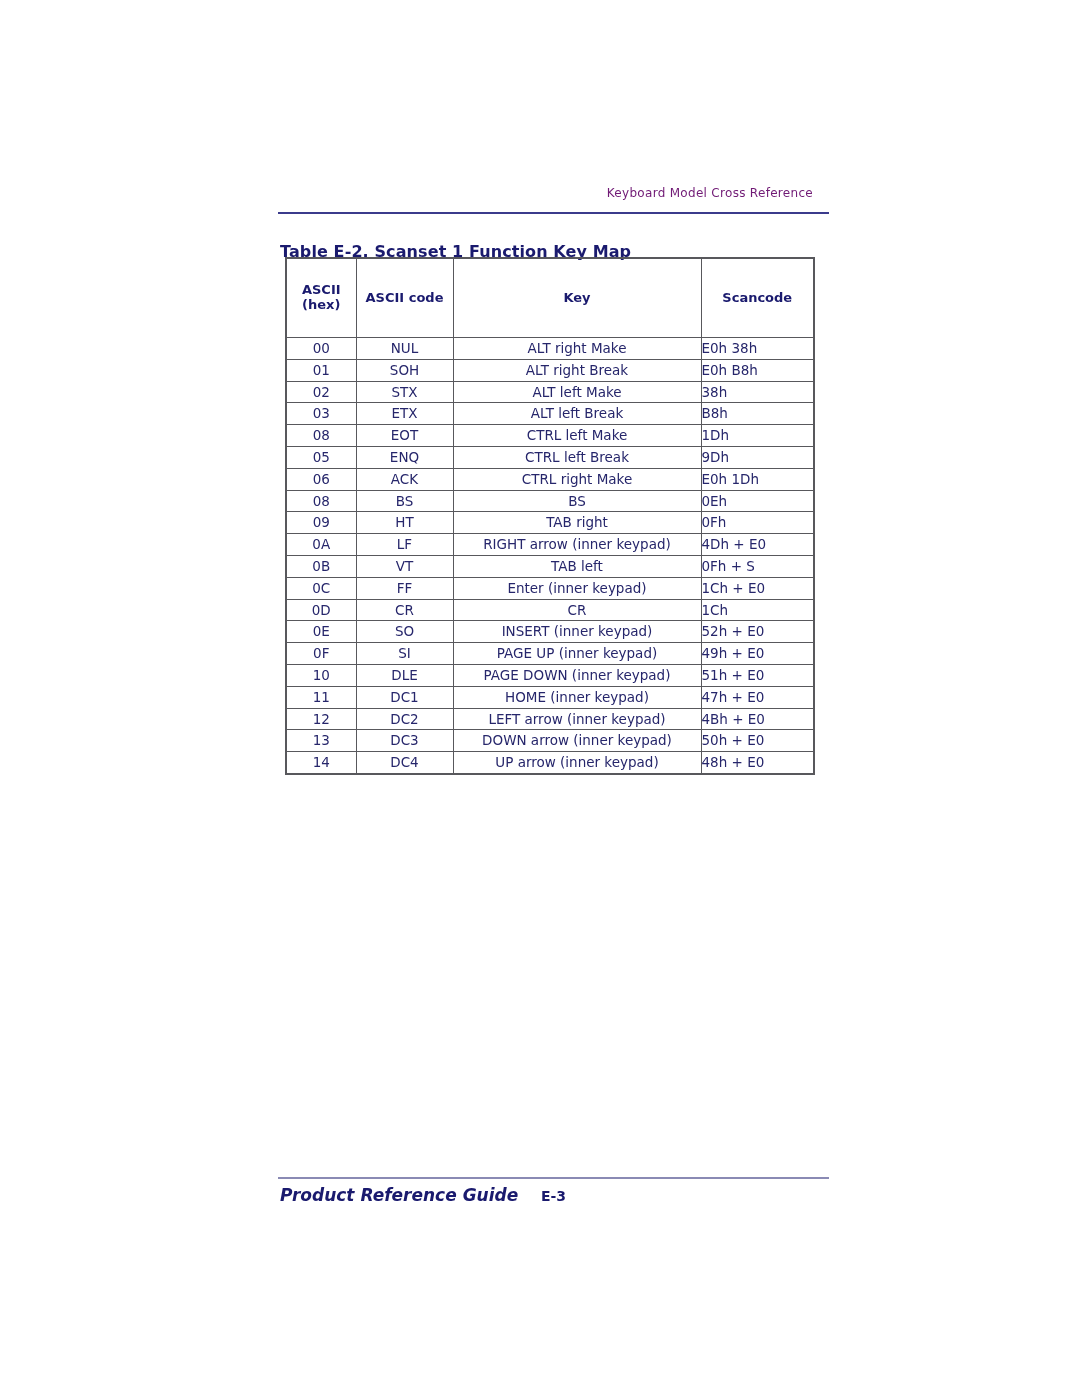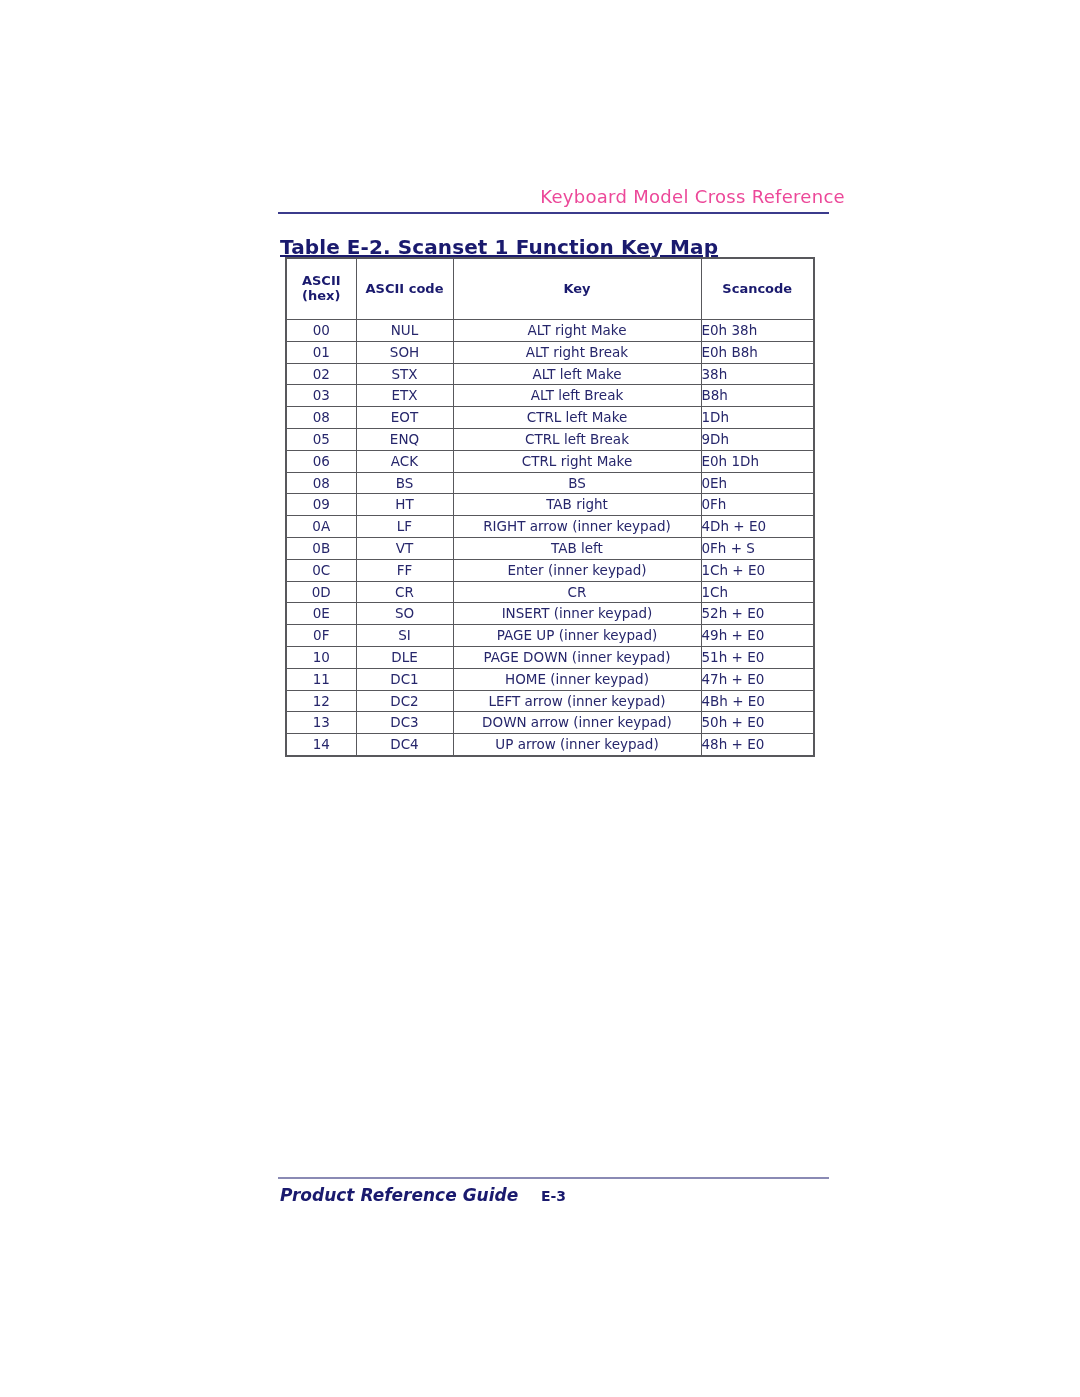--- a/index.html
+++ b/index.html
@@ -19,50 +19,49 @@
   .page {
     position: absolute;
     left: 0; top: 0;
     width: 1080px;
     height: 1397px;
   }
 
   
   .running-header {
     position: absolute;
-    left: 294px;
+    left: 262px;
     top: 186px;
     width: 551px;
     text-align: right;
-    font-size: 18px;
+    font-size: 12px;
     font-weight: 400;
     letter-spacing: 0.3px;
-    color: #ec4899;
+    color: #701a75;
     white-space: nowrap;
   }
   .header-rule {
     position: absolute;
     left: 278px;
     top: 212px;
     width: 551px;
     height: 1.5px;
     background: #3b3b8c;
   }
 
   
   .table-caption {
     position: absolute;
     left: 280px;
-    top: 235px;
-    font-size: 20px;
+    top: 242px;
+    font-size: 16px;
     font-weight: bold;
     letter-spacing: 0.1px;
     color: #1a1a6e;
     white-space: nowrap;
-    text-decoration: underline;
   }
 
   
   .table-wrap {
     position: absolute;
     left: 285px;
     top: 257px;
     width: 528px;
   }
   table.keymap {
@@ -78,21 +77,21 @@
 
   table.keymap thead th {
     border: 1px solid #58585c;
     font-size: 13px;
     font-weight: bold;
     color: #1a1a6e;
     text-align: center;
     height: 46px;
     vertical-align: middle;
     line-height: 1.15;
-    padding: 7px 2px;
+    padding: 16px 2px;
   }
   table.keymap tbody td {
     border: 1px solid #58585c;
     font-size: 13.5px;
     font-weight: 400;
     color: #26266b;
     height: 20.8px;
     line-height: 20.8px;
     padding: 0;
     vertical-align: middle;

